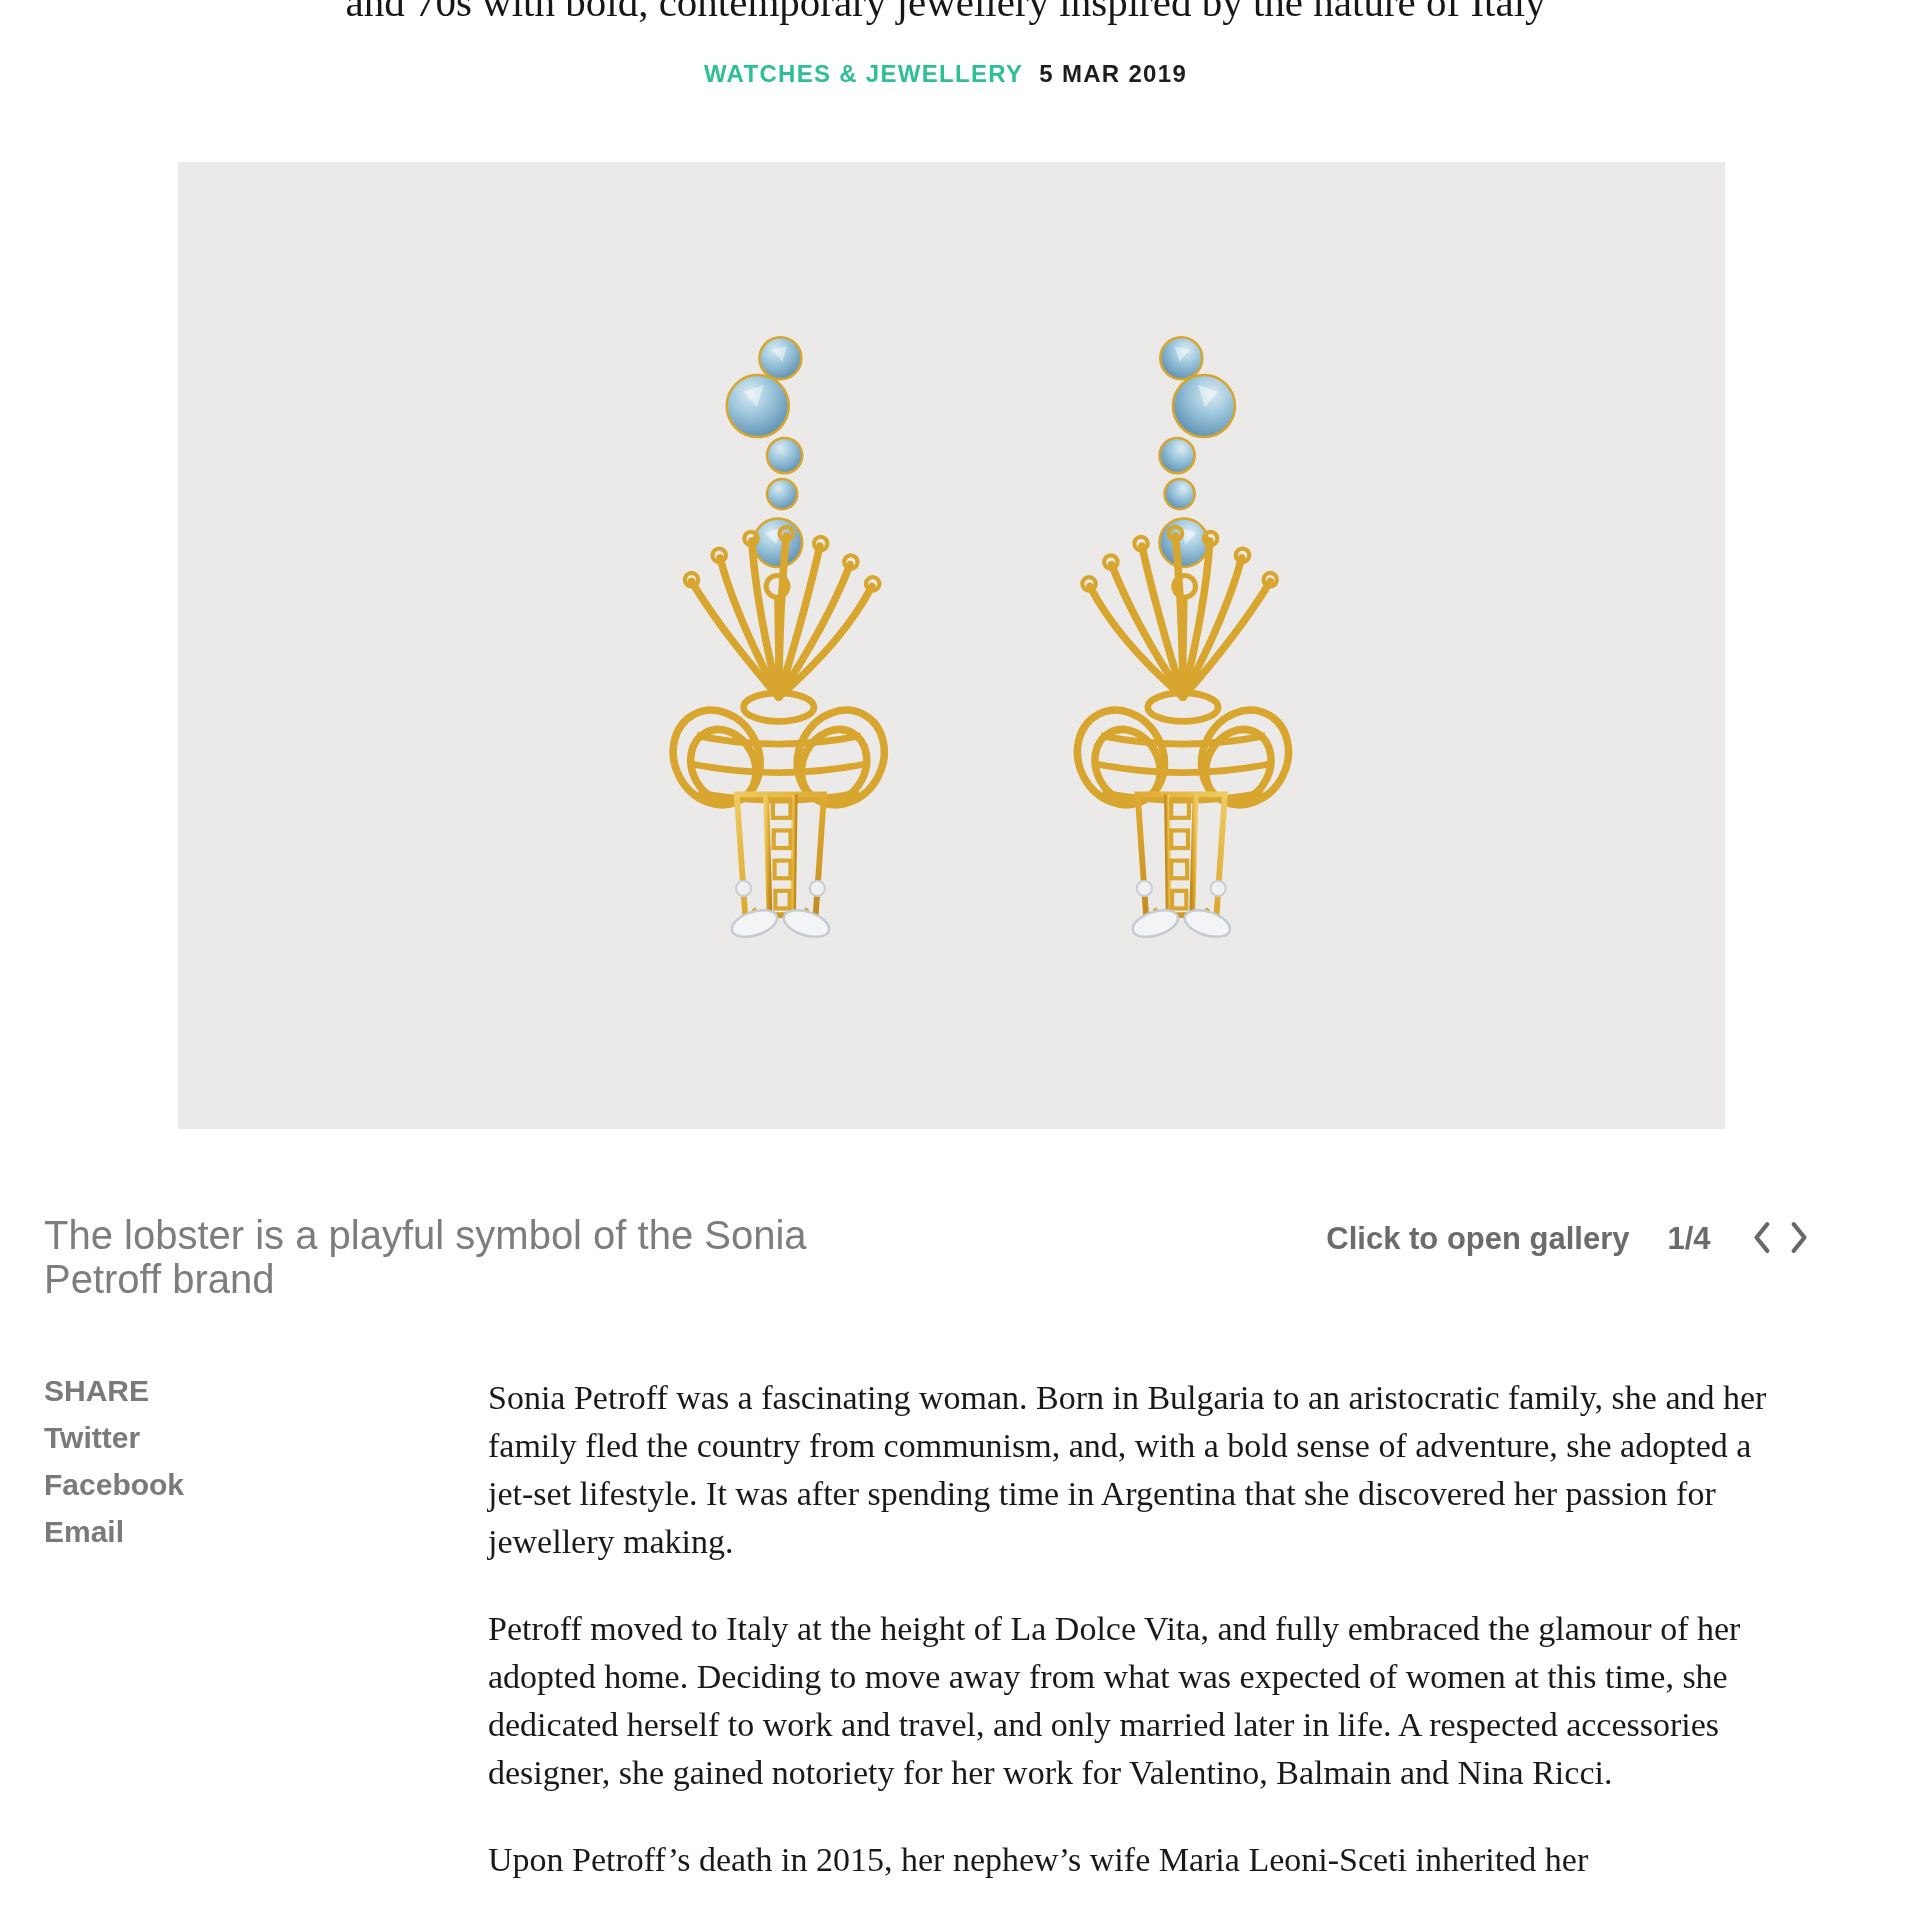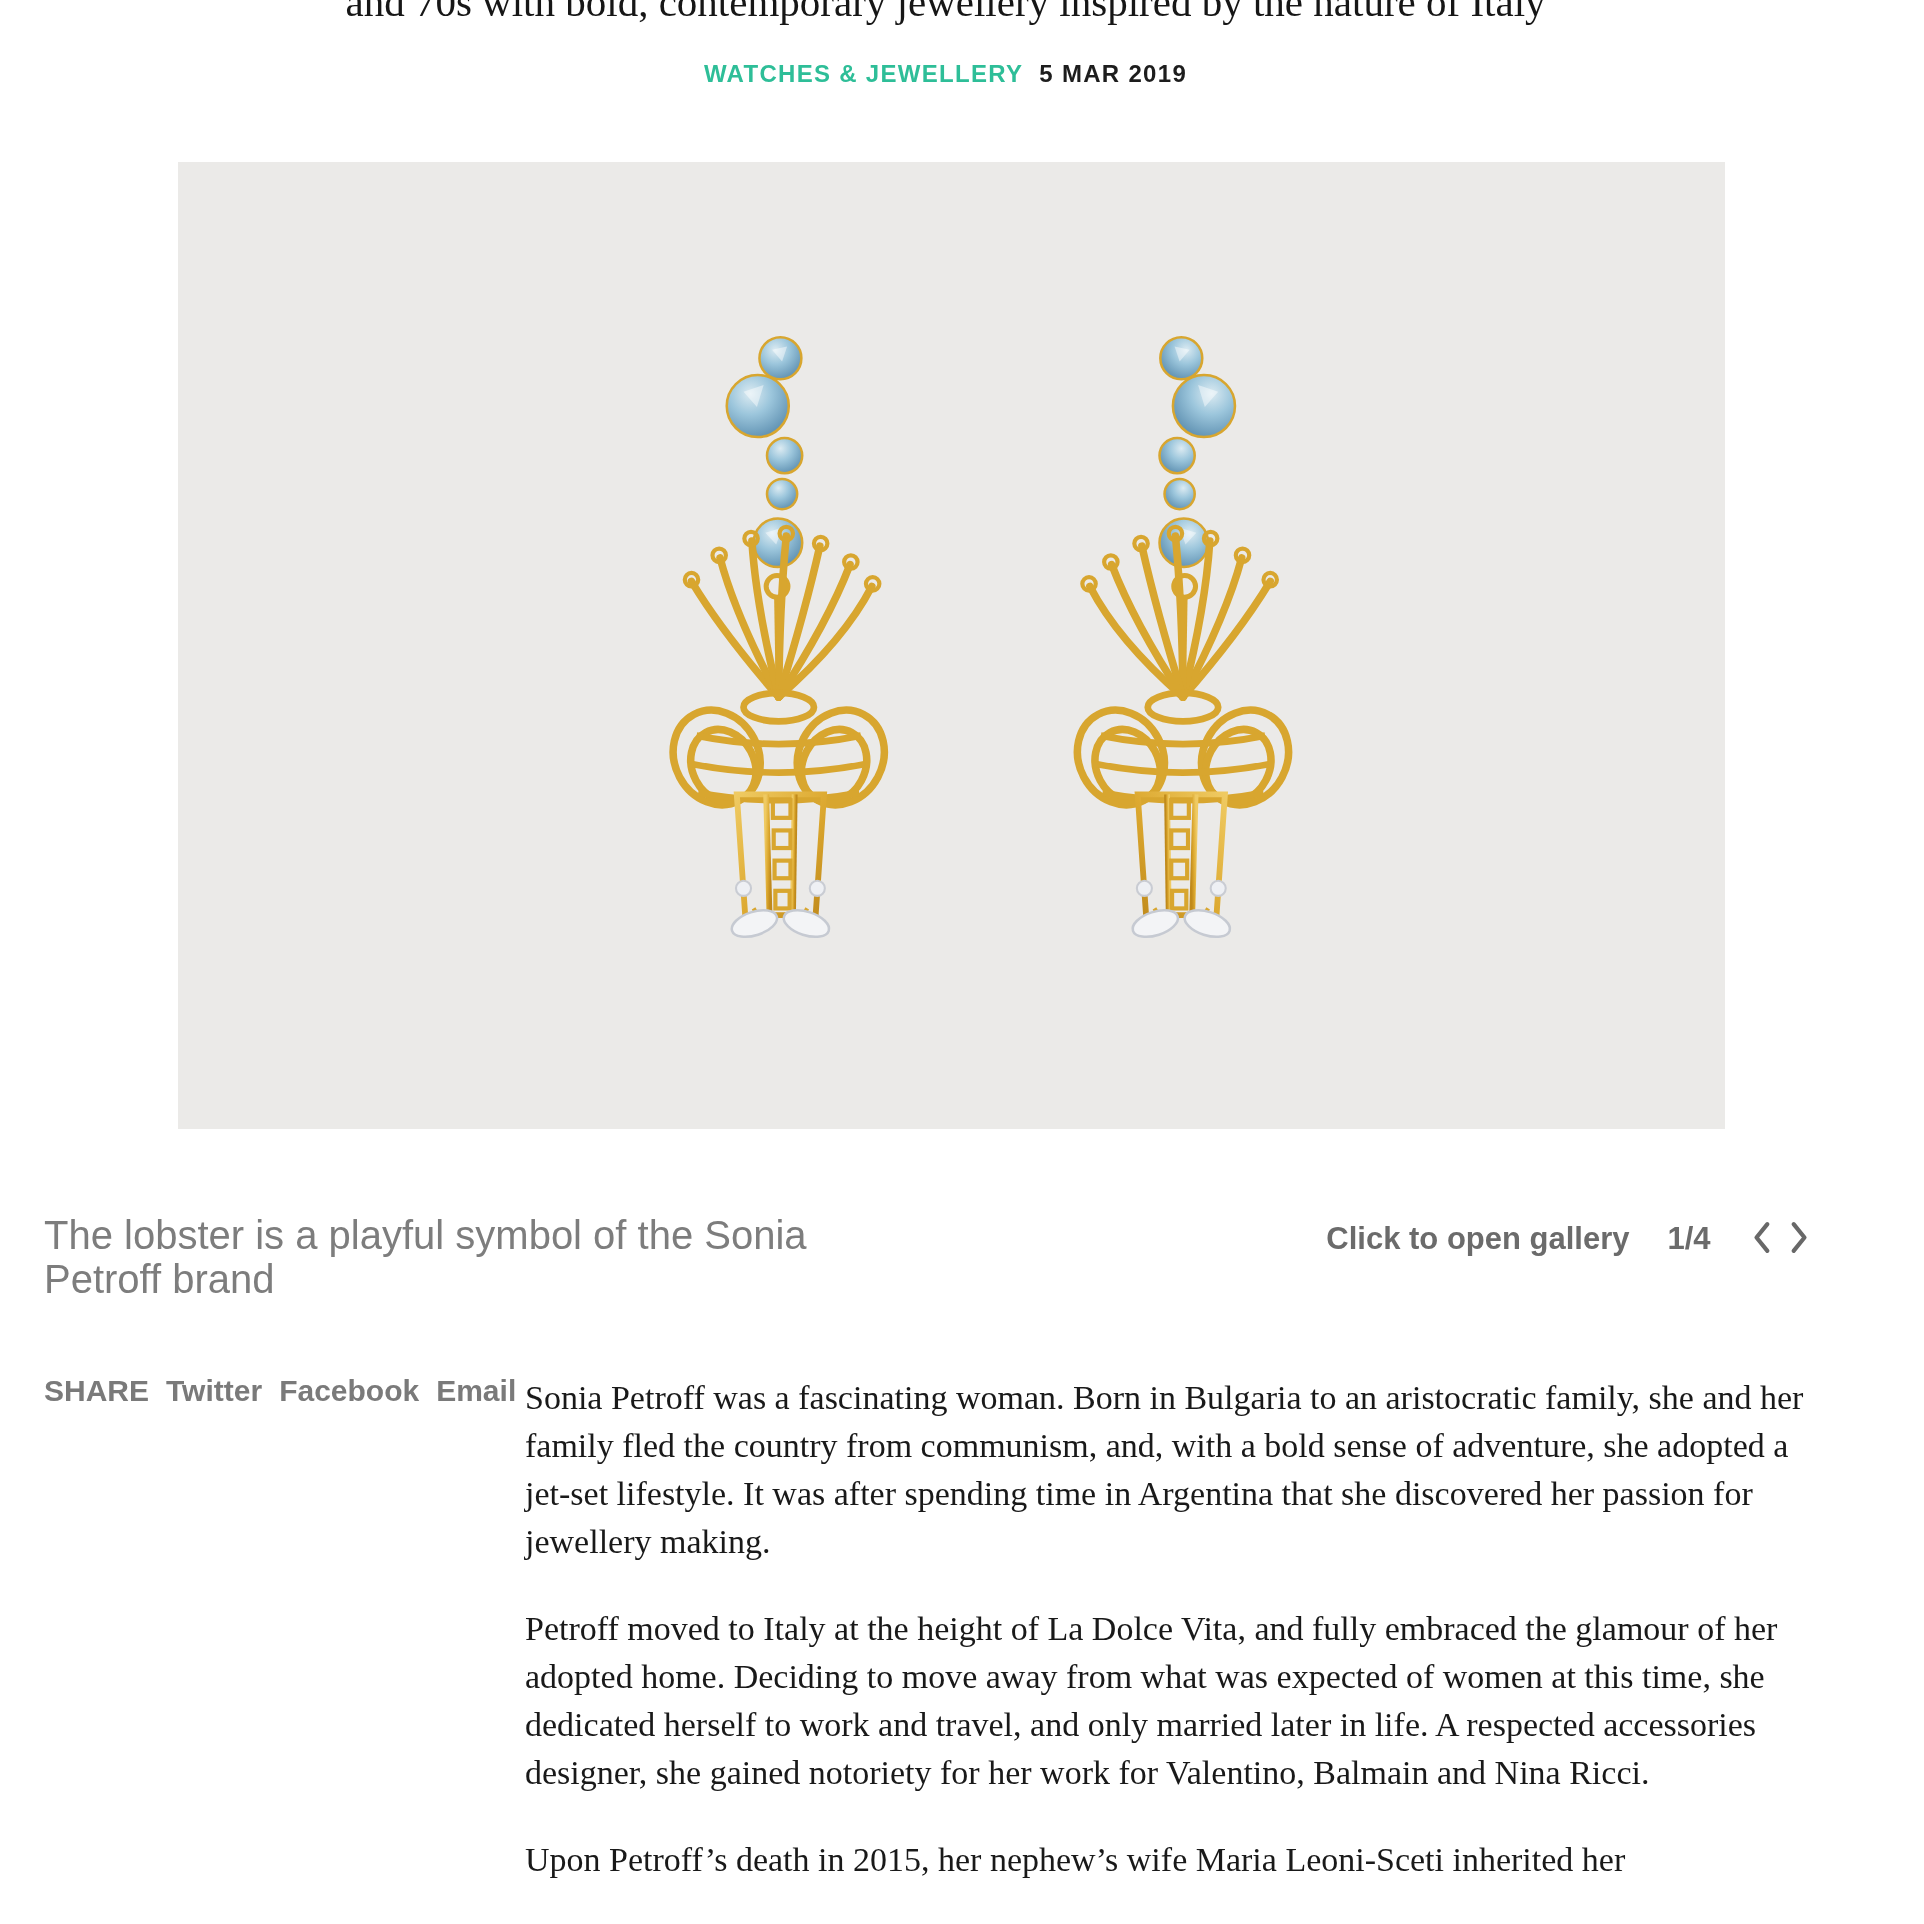--- a/index.html
+++ b/index.html
@@ -78,33 +78,33 @@
   .chev-btn {
     background: none; border: none; padding: 0;
     cursor: pointer; display: flex; align-items: center;
   }
 
   
   .share-rail {
     position: absolute;
     left: 44px; top: 1376px;
     display: flex;
-    flex-direction: row;
+    flex-direction: column;
     gap: 17px;
     font-weight: 700;
     font-size: 30px;
     line-height: 30px;
     color: #7a7a7a;
   }
   .share-rail a { color: #7a7a7a; text-decoration: none; cursor: pointer; }
 
   
   .article-body {
     position: absolute;
-    left: 525px; top: 1374px;
+    left: 488px; top: 1374px;
     width: 1306px;
     font-family: "Liberation Serif", serif;
     font-size: 34px;
     line-height: 48px;
     color: #191919;
   }
   .article-body p { margin: 0 0 39px 0; }
 </style>
 </head>
 <body>

